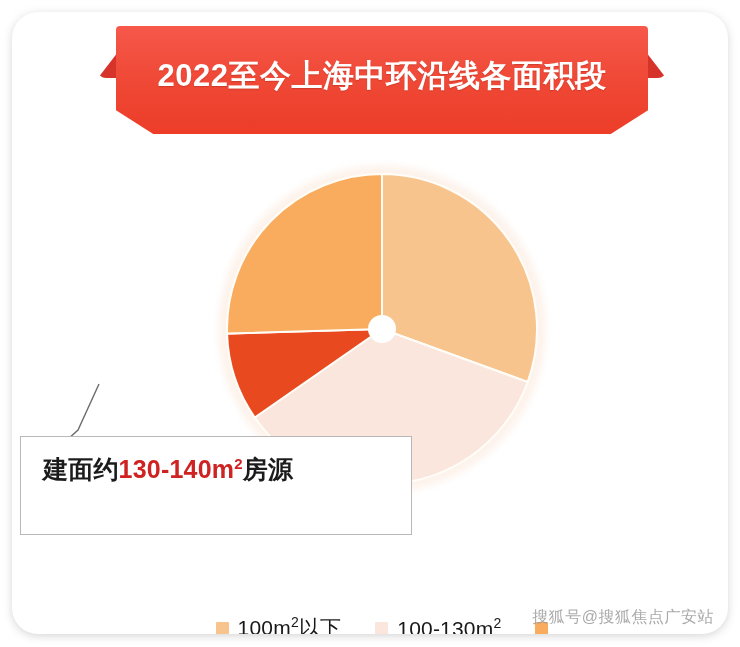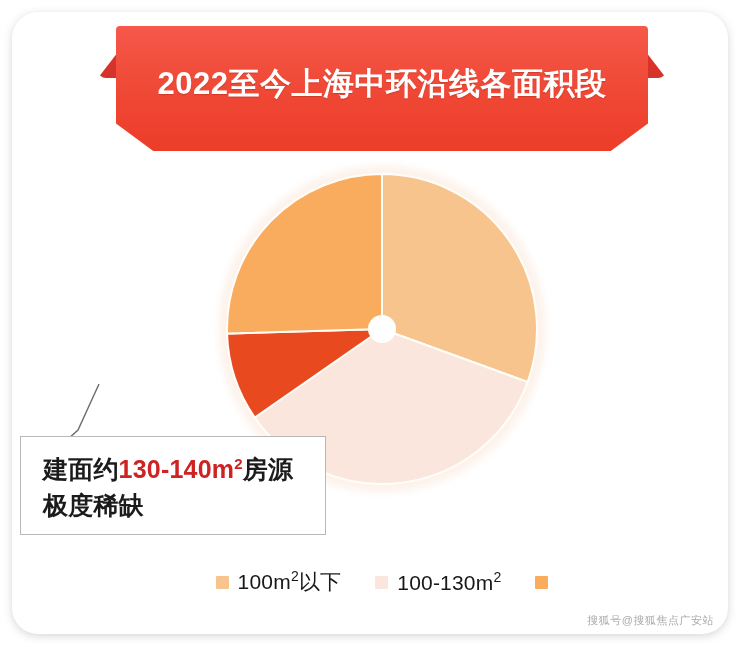--- a/index.html
+++ b/index.html
@@ -45,21 +45,21 @@
     background: #d6342a;
   }
   #ribbon-tail-l { left: 86px; clip-path: polygon(100% 0, 100% 100%, 0 100%); border-radius: 0 0 0 8px; }
   #ribbon-tail-r { right: 86px; clip-path: polygon(0 0, 100% 100%, 0 100%); border-radius: 0 0 8px 0; }
 
   #ribbon {
     position: absolute;
     left: 104px;
     top: 14px;
     width: 532px;
-    height: 125px;
+    height: 108px;
     background: linear-gradient(180deg, #f6584a 0%, #f04a38 45%, #ec3d28 100%);
     clip-path: polygon(0 0, 100% 0, 100% 78%, 93% 100%, 7% 100%, 0 78%);
     border-radius: 4px 4px 0 0;
     box-shadow: 0 3px 7px rgba(150,60,40,0.28);
     display: flex;
     flex-direction: row;
     align-items: center;
     justify-content: center;
     box-sizing: border-box;
     padding-bottom: 8px;
@@ -96,21 +96,21 @@
     position: absolute;
     left: 206px;
     top: 23px;
   }
 
   
   #callout {
     position: absolute;
     left: 8px;
     top: 424px;
-    width: 306px;
+    width: 392px;
     height: 99px;
     background: #ffffff;
     border: 1px solid #b8b8b8;
     box-sizing: border-box;
     padding: 15px 0 0 22px;
   }
   .callout-line {
     font-size: 25px;
     font-weight: bold;
     color: #1b1b1b;
@@ -137,41 +137,42 @@
     width: 740px;
     display: flex;
     justify-content: center;
     align-items: center;
     gap: 34px;
   }
   .legend-item {
     display: flex;
     align-items: center;
     gap: 9px;
+    margin-top: 46px;
   }
   .legend-swatch {
     width: 13px;
     height: 13px;
     flex: 0 0 auto;
     border-radius: 1px;
   }
   .legend-label {
     font-size: 21px;
     color: #181818;
     white-space: nowrap;
     letter-spacing: 0.2px;
   }
   .legend-label .sq { font-size: 14px; vertical-align: super; }
 
   
   #watermark {
     position: absolute;
     right: 14px;
     bottom: 6px;
-    font-size: 11px;
+    font-size: 16px;
     color: #9a9a9a;
     letter-spacing: 0.5px;
     white-space: nowrap;
     opacity: 0.85;
   }
 </style>
 </head>
 <body>
 
 <div id="card">
@@ -196,21 +197,20 @@
       <circle cx="164" cy="164" r="14" fill="#ffffff"></circle>
     </svg>
   </div>
 
   <svg id="callout-pointer">
     <polyline points="46,76 66,58 87,12" fill="none" stroke="#6c6c6c" stroke-width="1.4"></polyline>
   </svg>
 
   <div id="callout">
     <div class="callout-line"><span>建面约</span><span class="hl">130-140m</span><span class="hl sup">2</span><span>房源</span></div>
-    <div class="callout-line">极度稀缺</div>
   </div>
 
   <div id="legend">
       <div class="legend-item">
         <span class="legend-swatch" style="background: rgb(247, 196, 142);"></span>
         <span class="legend-label">100m<span class="sq">2</span>以下</span>
       </div>
       <div class="legend-item">
         <span class="legend-swatch" style="background: rgb(250, 230, 220);"></span>
         <span class="legend-label">100-130m<span class="sq">2</span></span>

